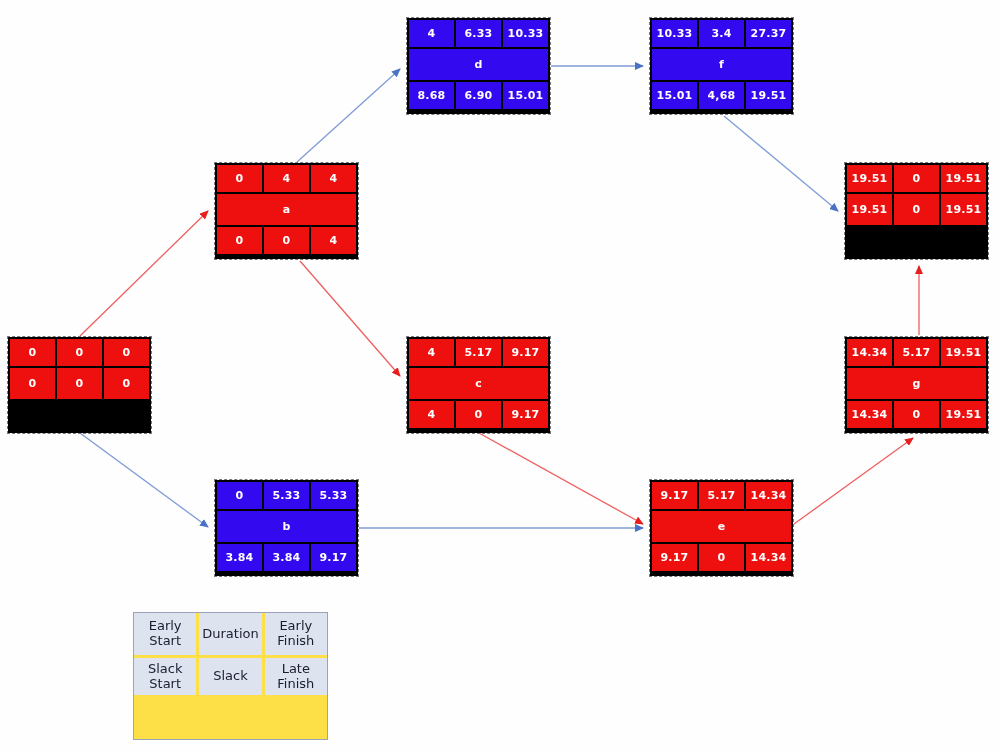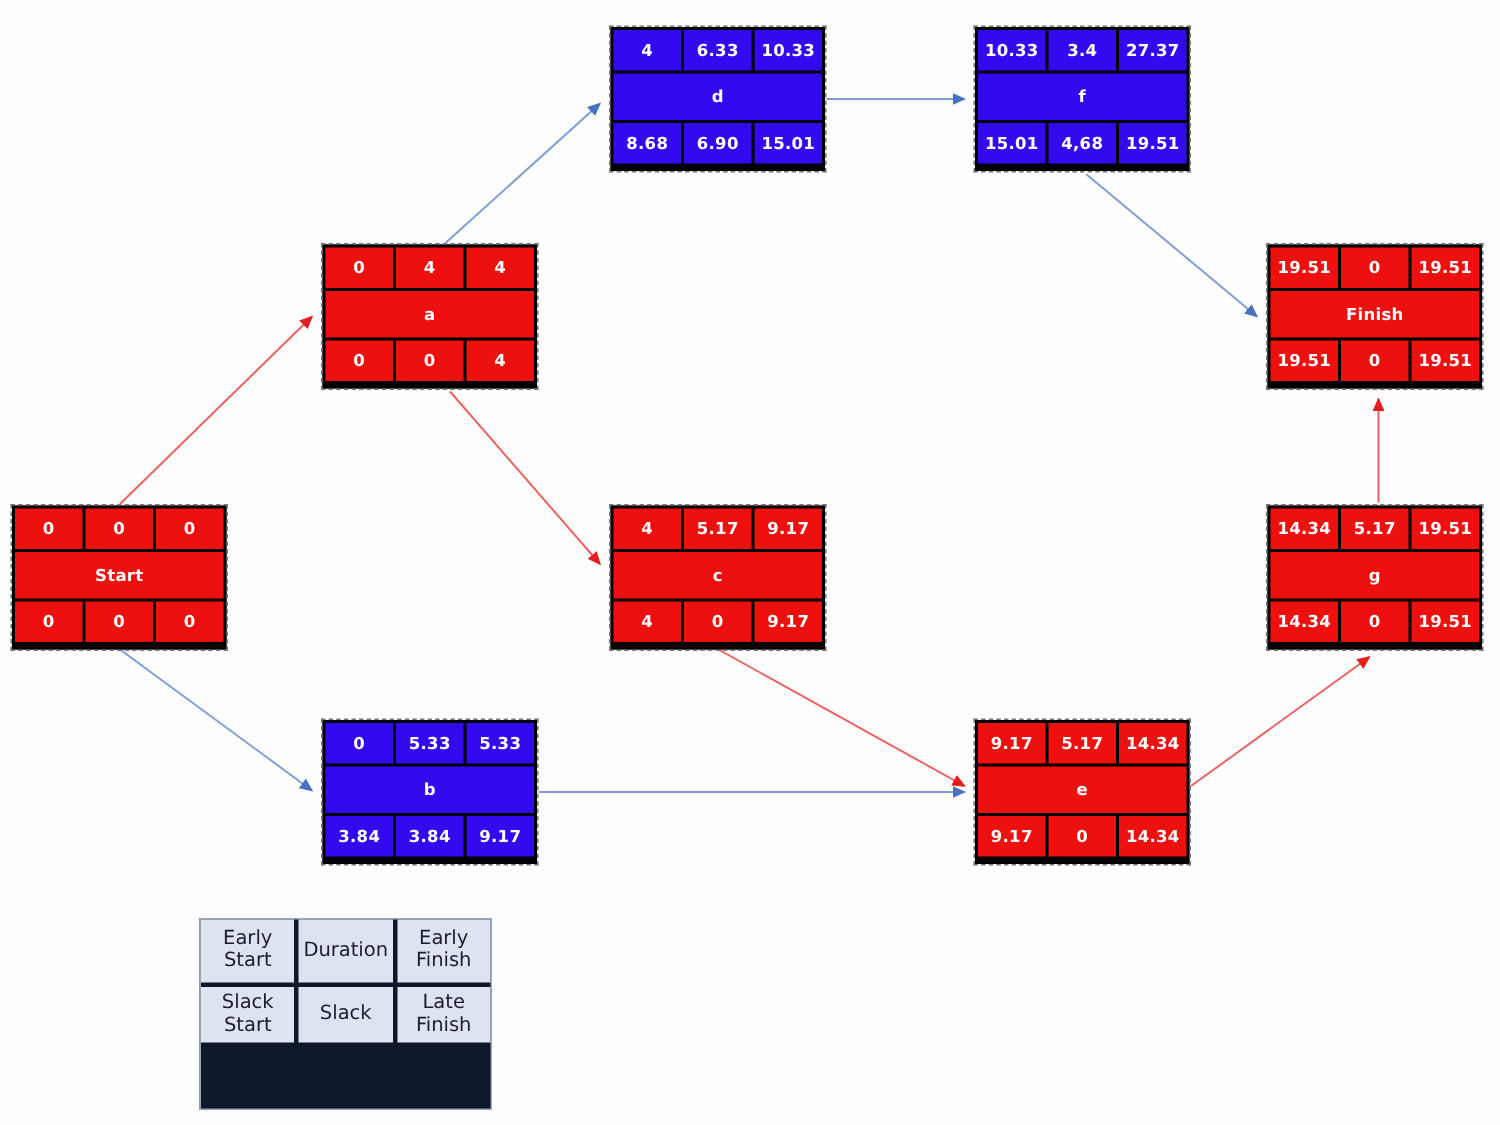--- a/index.html
+++ b/index.html
@@ -47,21 +47,21 @@
   .node-blue .cell { background: var(--node-blue, #330af0); }
   
   .legend {
     position: absolute;
     left: 133px; top: 612px;
     width: 195px; height: 128px;
     display: grid;
     grid-template-columns: 1fr 1fr 1fr;
     grid-template-rows: 42px 37px 42px;
     gap: 3px;
-    background: #0f172a;
+    background: #fde047;
     border: 1px solid #9aa4b8;
     box-sizing: border-box;
     padding: 0;
   }
   .legend .lcell {
     background: var(--legend-bg, #dde4f0);
     color: var(--legend-text, #1c1c30);
     display: flex;
     align-items: center;
     justify-content: center;
@@ -98,21 +98,20 @@
         <line x1="794" y1="524" x2="913" y2="438" stroke="#ef5f5f" stroke-width="1.3" marker-end="url(#arrow-red)"></line>
         <line x1="919" y1="335" x2="919" y2="266" stroke="#ef5f5f" stroke-width="1.3" marker-end="url(#arrow-red)"></line>
       </g>
   </svg>
 
   <div id="nodes">
       <div class="node node-red" style="left: 8px; top: 337px;">
     <div class="cell c-es">0</div>
     <div class="cell c-dur">0</div>
     <div class="cell c-ef">0</div>
-    <div class="cell c-name">Start</div>
     <div class="cell c-ls">0</div>
     <div class="cell c-slack">0</div>
     <div class="cell c-lf">0</div>
   </div>
       <div class="node node-red" style="left: 215px; top: 163px;">
     <div class="cell c-es">0</div>
     <div class="cell c-dur">4</div>
     <div class="cell c-ef">4</div>
     <div class="cell c-name">a</div>
     <div class="cell c-ls">0</div>
@@ -170,21 +169,20 @@
     <div class="cell c-ef">19.51</div>
     <div class="cell c-name">g</div>
     <div class="cell c-ls">14.34</div>
     <div class="cell c-slack">0</div>
     <div class="cell c-lf">19.51</div>
   </div>
       <div class="node node-red" style="left: 845px; top: 163px;">
     <div class="cell c-es">19.51</div>
     <div class="cell c-dur">0</div>
     <div class="cell c-ef">19.51</div>
-    <div class="cell c-name">Finish</div>
     <div class="cell c-ls">19.51</div>
     <div class="cell c-slack">0</div>
     <div class="cell c-lf">19.51</div>
   </div>
     </div>
 
   <div class="legend">
     <div class="lcell">Early Start</div>
     <div class="lcell">Duration</div>
     <div class="lcell">Early Finish</div>

